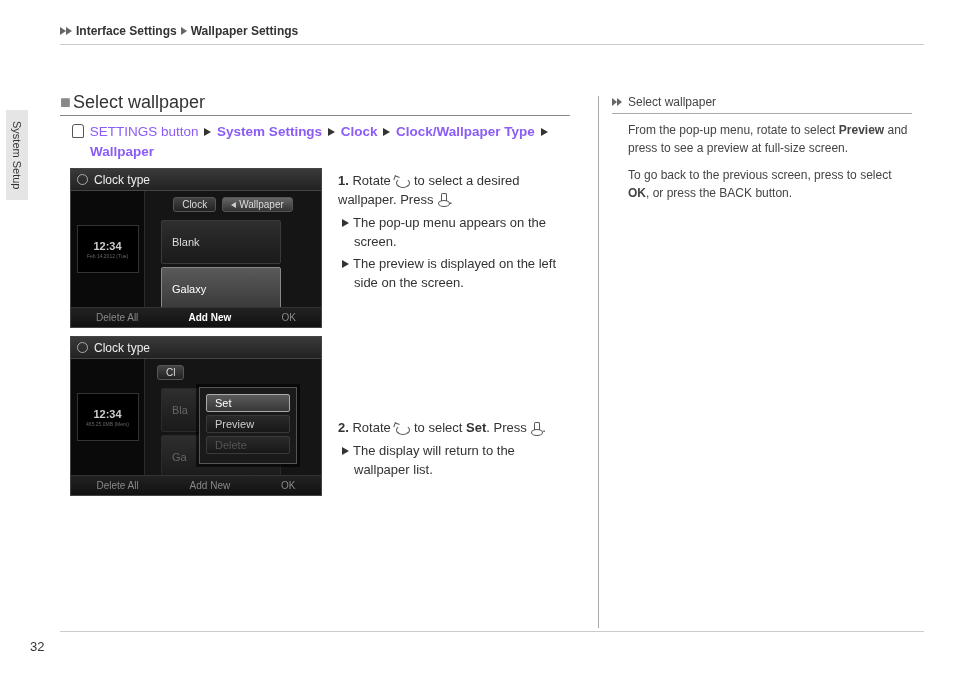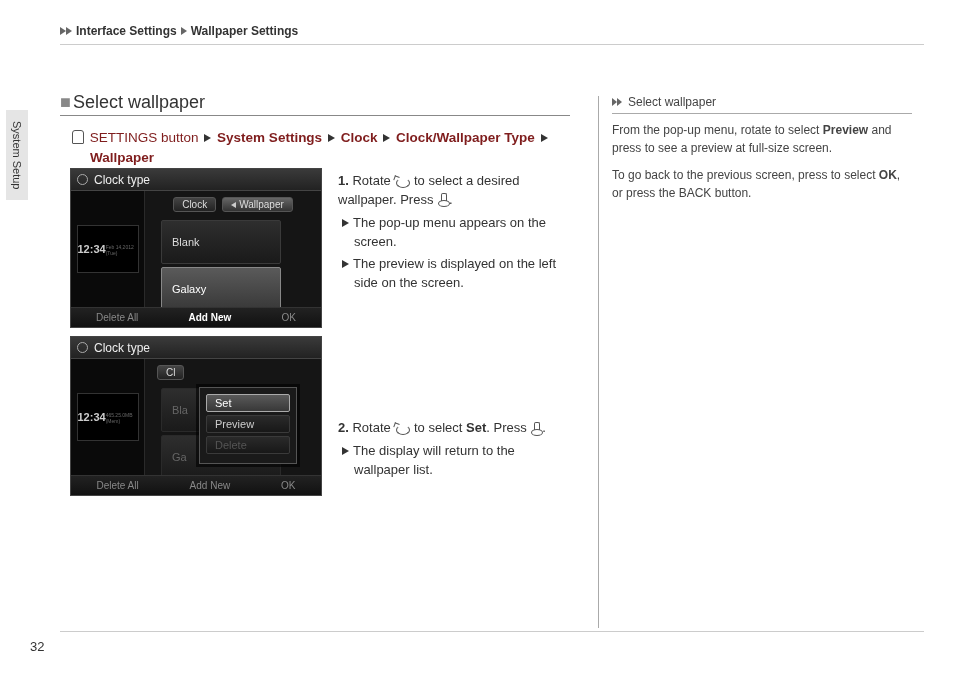--- a/index.html
+++ b/index.html
@@ -82,26 +82,26 @@
   }
   .section-title-row h2 {
     font-size: 18px;
     font-weight: normal;
     color: #333;
   }
 
   
   .nav-path {
     position: absolute;
-    top: 128px;
+    top: 122px;
     left: 72px;
     width: 498px;
     font-size: 13.5px;
     line-height: 1.5;
-    color: #7f1d1d;
+    color: #8b5cf6;
   }
   .nav-path .hand-icon {
     display: inline-block;
     width: 12px; height: 14px;
     border: 1px solid #555;
     border-radius: 3px 3px 1px 1px;
     position: relative;
     top: 2px;
     margin-right: 2px;
   }
@@ -163,21 +163,21 @@
     align-items: center;
   }
   .screen .preview-box {
     width: 62px; height: 48px;
     background: #000;
     border: 1px solid #333;
     box-shadow: inset 0 0 8px #000;
     display: flex;
     align-items: center;
     justify-content: center;
-    flex-direction: row;
+    flex-direction: column;
   }
   .screen .preview-box .time { color: #ccc; font-size: 11px; font-weight: bold; }
   .screen .preview-box .date { color: #666; font-size: 5px; margin-top: 1px; }
 
   .screen .list-pane {
     flex: 1;
     background: #151515;
     position: relative;
     padding-top: 6px;
   }
@@ -347,21 +347,21 @@
   }
   .side-head .chev {
     display:inline-block; margin-right:4px; position:relative; width:12px; height:10px;
   }
   .side-head .chev::before, .side-head .chev::after {
     content:""; position:absolute; width:0;height:0;
     border-top:4px solid transparent; border-bottom:4px solid transparent;
     border-left:5px solid #666;
   }
   .side-head .chev::after { left:5px; }
-  .side-col p { margin-bottom: 10px; }
+  .side-col p { margin-bottom: 10px; margin-left: 16px; }
 
   .page-num {
     position: absolute;
     bottom: 20px;
     left: 30px;
     font-size: 13px;
     color: #333;
   }
   .bottom-line {
     position:absolute; bottom:42px; left:60px; right:30px;

